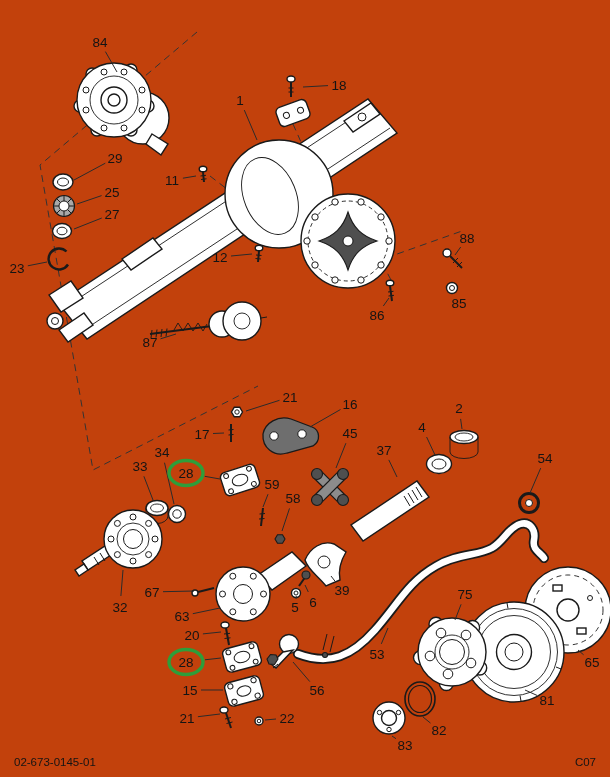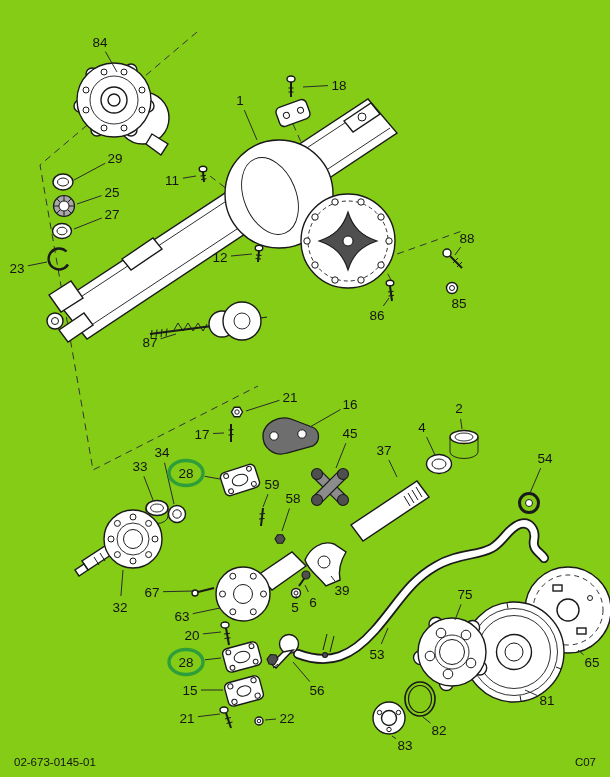--- a/index.html
+++ b/index.html
@@ -1,16 +1,16 @@
 <!DOCTYPE html>
 <html><head>
 <meta charset="utf-8">
 <style>
   html,body{margin:0;padding:0;background:#ffffff;}
-  .page{width:610px;height:777px;position:relative;background:#84cc16;overflow:hidden;
+  .page{width:610px;height:777px;position:relative;background:#c2410c;overflow:hidden;
         font-family:"Liberation Sans","DejaVu Sans",sans-serif;}
   svg{display:block;}
   .part-number{font-family:"Liberation Sans","DejaVu Sans",sans-serif;font-size:13.5px;fill:#141414;text-anchor:middle;}
   .footer-text{font-family:"Liberation Sans","DejaVu Sans",sans-serif;font-size:11.5px;fill:#141414;}
   .leader{stroke:#2b2b2b;stroke-width:1;}
   .highlight-ellipse{fill:none;stroke-width:3.4;}
   .outline{fill:#ffffff;stroke:#1a1a1a;stroke-width:1.4;}
   .thin{fill:none;stroke:#1a1a1a;stroke-width:0.9;}
   .hw{stroke:#1a1a1a;stroke-width:2;}
   .tick{stroke:#1a1a1a;stroke-width:1;}

